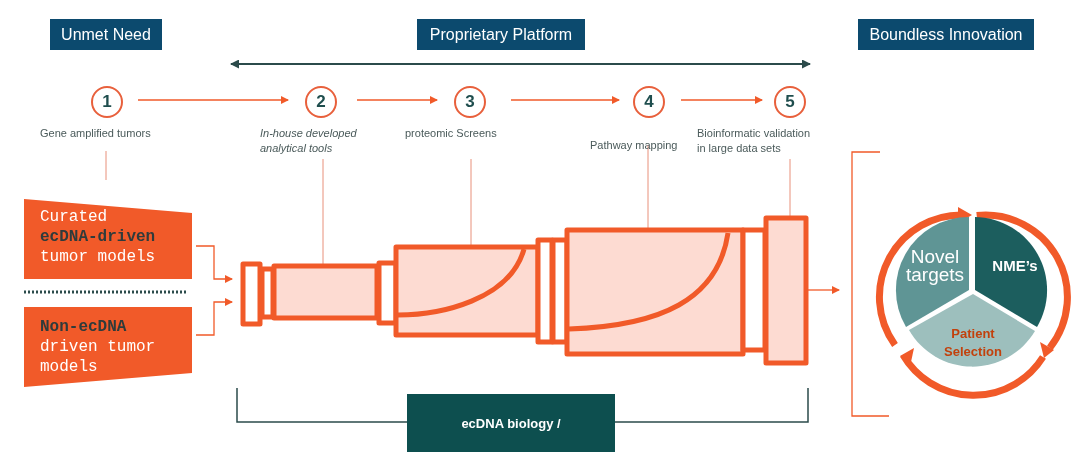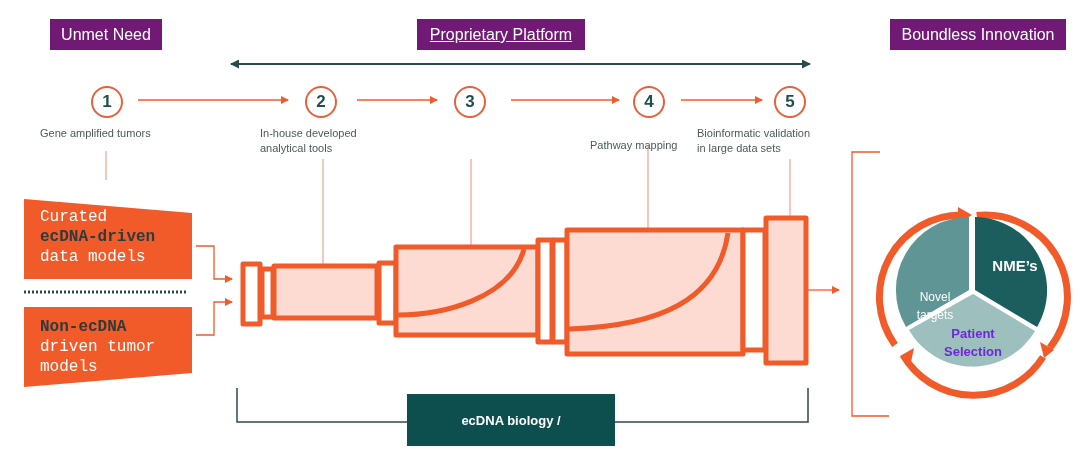--- a/index.html
+++ b/index.html
@@ -1,22 +1,22 @@
 <!DOCTYPE html>
 <html><head>
 <meta charset="utf-8">
 <style>
   html,body{margin:0;padding:0;background:#ffffff;}
   body{width:1080px;height:459px;position:relative;overflow:hidden;font-family:"Liberation Sans",sans-serif;}
-  .hdr{position:absolute;top:19px;height:31px;background:#701a75;color:#fff;font-size:16px;line-height:31px;text-align:center;}
+  .hdr{position:absolute;top:19px;height:31px;background:#0c4a6e;color:#fff;font-size:16px;line-height:31px;text-align:center;}
   .circ{position:absolute;top:86px;width:28px;height:28px;border:2px solid #e8603c;border-radius:50%;color:#1f4e4e;font-weight:bold;font-size:17px;line-height:28px;text-align:center;box-sizing:content-box;}
   .step-label{position:absolute;top:126px;font-size:11px;color:#4a5a5a;text-align:left;line-height:15px;}
   .trap-text{position:absolute;color:#fff;font-size:16px;line-height:20px;font-family:Liberation Mono, monospace;}
   .trap-text b{color:#2f3b3b;}
-  .bottom-box{position:absolute;left:407px;top:394px;width:208px;height:52px;background:#0d4f4f;color:#fff;font-size:13px;font-weight:bold;text-align:center;line-height:19px;display:flex;align-items:center;justify-content:center;flex-direction:column;}
+  .bottom-box{position:absolute;left:407px;top:394px;width:208px;height:58px;background:#0d4f4f;color:#fff;font-size:13px;font-weight:bold;text-align:center;line-height:19px;display:flex;align-items:center;justify-content:center;flex-direction:column;}
   svg{position:absolute;left:0;top:0;}
 </style>
 </head>
 <body>
 
 <svg width="1080" height="459" viewBox="0 0 1080 459">
   <defs>
     <marker id="arrO" markerWidth="8" markerHeight="8" refX="7" refY="4" orient="auto" markerUnits="userSpaceOnUse">
       <path d="M0,0 L8,4 L0,8 z" fill="#f15a29"></path>
     </marker>
@@ -85,62 +85,63 @@
     <path d="M1040,342 L1054,350 L1044,358 z" fill="#f15a29"></path>
     <path d="M914,348 L900,356 L911,362 z" fill="#f15a29"></path>
 
     <path d="M975,290 L975,217 A73,73 0 0 1 1037,327 z" fill="#1c5e5e"></path>
     <path d="M973,294 L1035,331 A73,73 0 0 1 909,330 z" fill="#9dbfbd"></path>
     <path d="M969,290 L906,327 A73,73 0 0 1 969,217 z" fill="#5f9595"></path>
   </g>
 </svg>
 
 <div class="hdr" style="left:50px;width:112px;">Unmet Need</div>
-<div class="hdr" style="left:417px;width:168px;text-decoration:underline;">Proprietary Platform</div>
-<div class="hdr" style="left:858px;width:176px;margin-left:32px;">Boundless Innovation</div>
+<div class="hdr" style="left:417px;width:168px;">Proprietary Platform</div>
+<div class="hdr" style="left:858px;width:176px;">Boundless Innovation</div>
 
 <div class="circ" style="left:91px;">1</div>
 <div class="circ" style="left:305px;">2</div>
 <div class="circ" style="left:454px;">3</div>
 <div class="circ" style="left:633px;">4</div>
 <div class="circ" style="left:774px;">5</div>
 
 <div class="step-label" style="left:40px;width:140px;">
   <div>Gene amplified tumors</div>
 </div>
-<div class="step-label" style="left:260px;width:130px;">
+<div class="step-label" style="left:260px;width:130px;font-style:italic;">
   <div>In-house developed</div>
   <div>analytical tools</div>
 </div>
 <div class="step-label" style="left:405px;width:140px;">
+  <div>proteomic Screens</div>
 </div>
 <div class="step-label" style="left:590px;width:110px;margin-top:12px;">
   <div>Pathway mapping</div>
 </div>
 <div class="step-label" style="left:697px;width:130px;">
   <div>Bioinformatic validation</div>
   <div>in large data sets</div>
 </div>
 
 <div class="trap-text" style="left:40px;top:207px;">
   <div>Curated</div>
   <div><b>ecDNA-driven</b></div>
-  <div>data models</div>
+  <div>tumor models</div>
 </div>
 <div class="trap-text" style="left:40px;top:317px;">
   <div><b>Non-ecDNA</b></div>
   <div>driven tumor</div>
   <div>models</div>
 </div>
 
-<div style="position:absolute;left:905px;top:248px;width:60px;text-align:center;color:#fff;font-size:12px;line-height:18px;margin-top:40px;">
+<div style="position:absolute;left:905px;top:248px;width:60px;text-align:center;color:#fff;font-size:19px;line-height:18px;">
   <div>Novel</div>
   <div>targets</div>
 </div>
 <div style="position:absolute;left:985px;top:257px;width:60px;text-align:center;color:#fff;font-size:15px;font-weight:bold;">NME’s</div>
-<div style="position:absolute;left:937px;top:325px;width:72px;text-align:center;color:#6d28d9;font-size:13px;font-weight:bold;line-height:18px;">
+<div style="position:absolute;left:937px;top:325px;width:72px;text-align:center;color:#c2410c;font-size:13px;font-weight:bold;line-height:18px;">
   <div>Patient</div>
   <div>Selection</div>
 </div>
 
 <div class="bottom-box">
   <div>ecDNA biology /</div>
 </div>
 
 </body></html>

